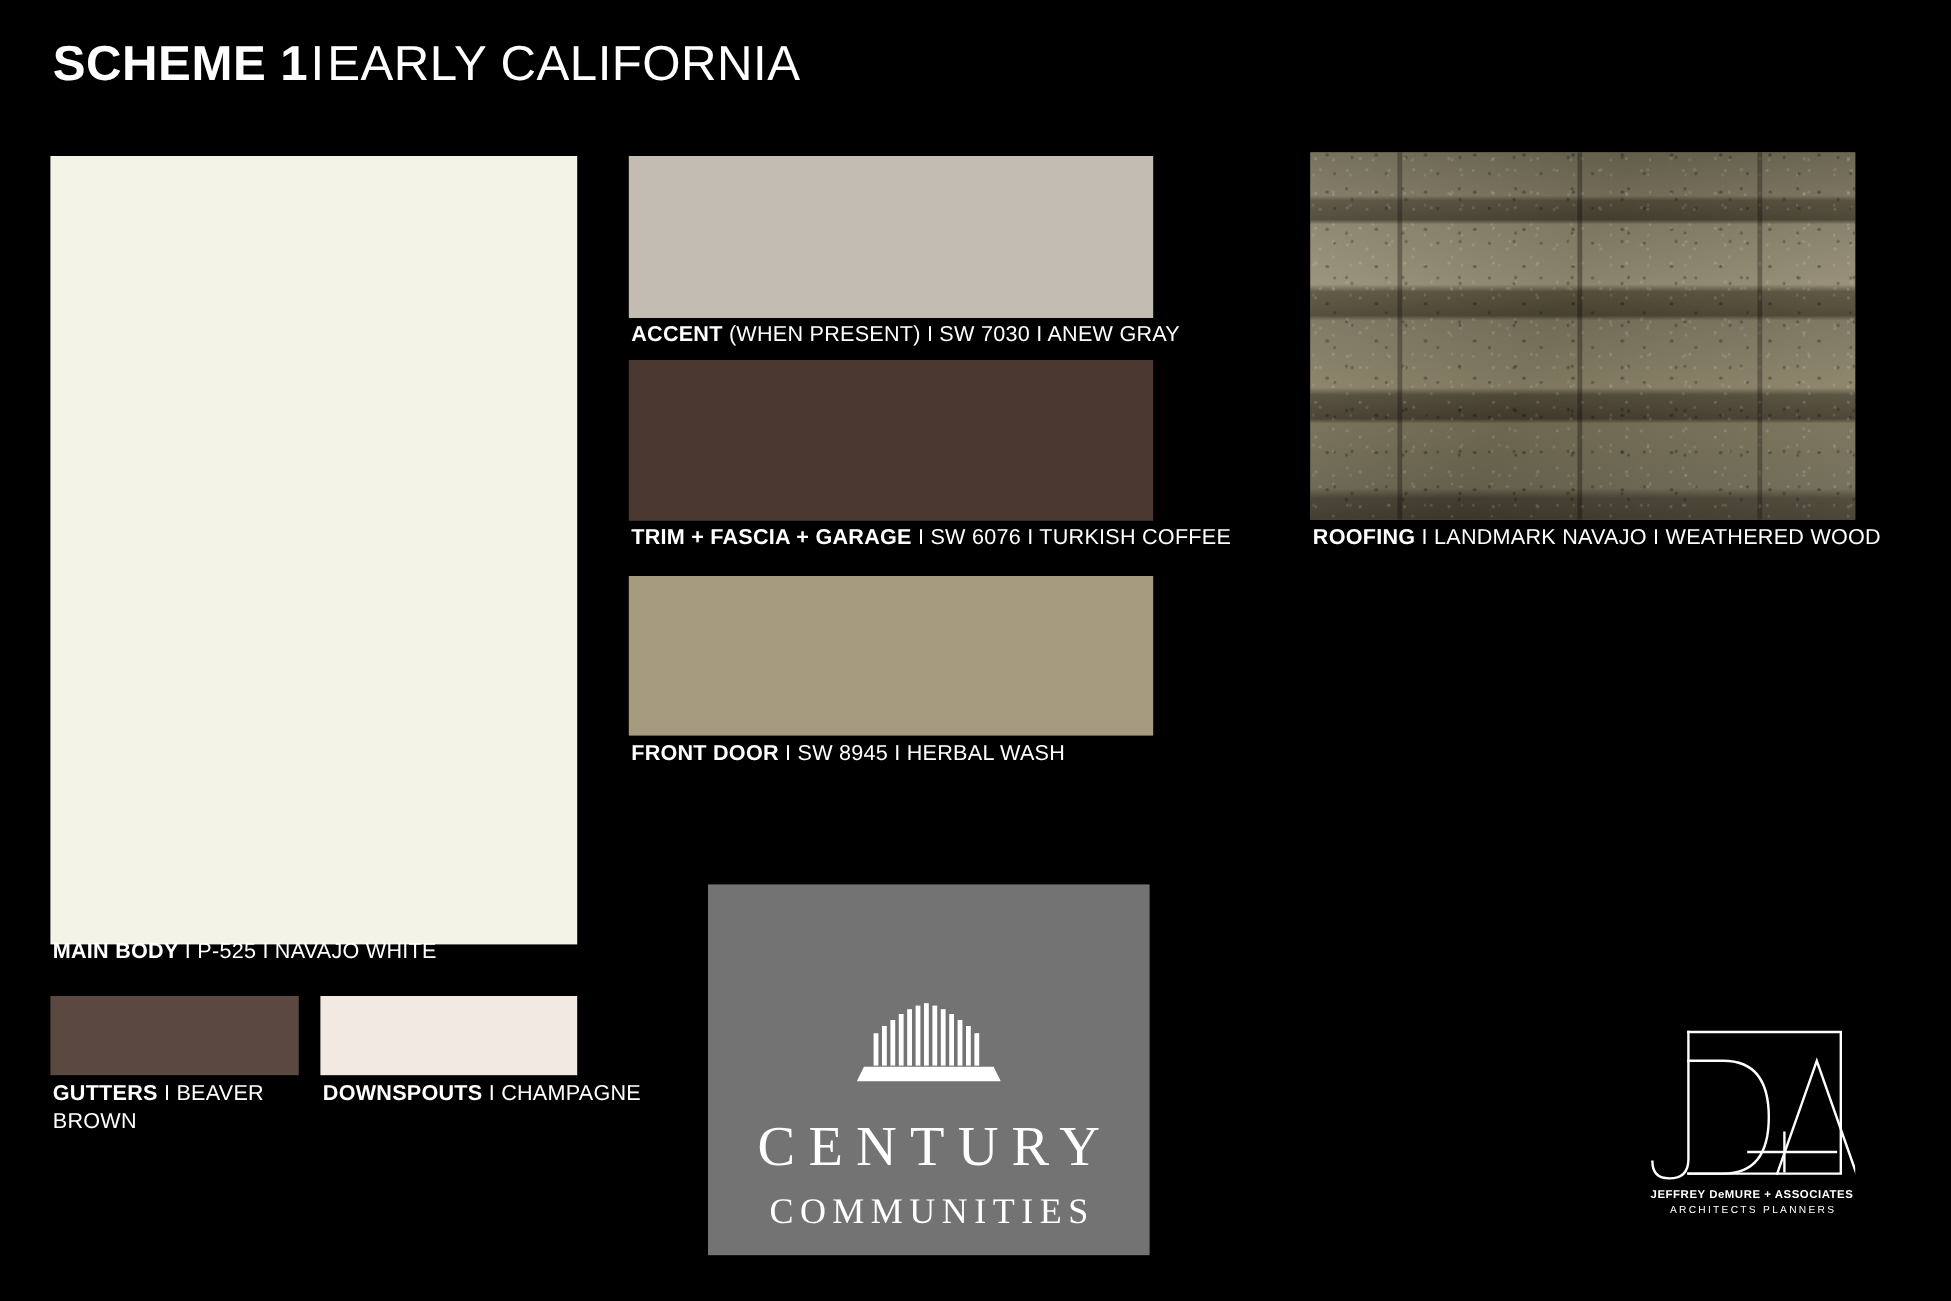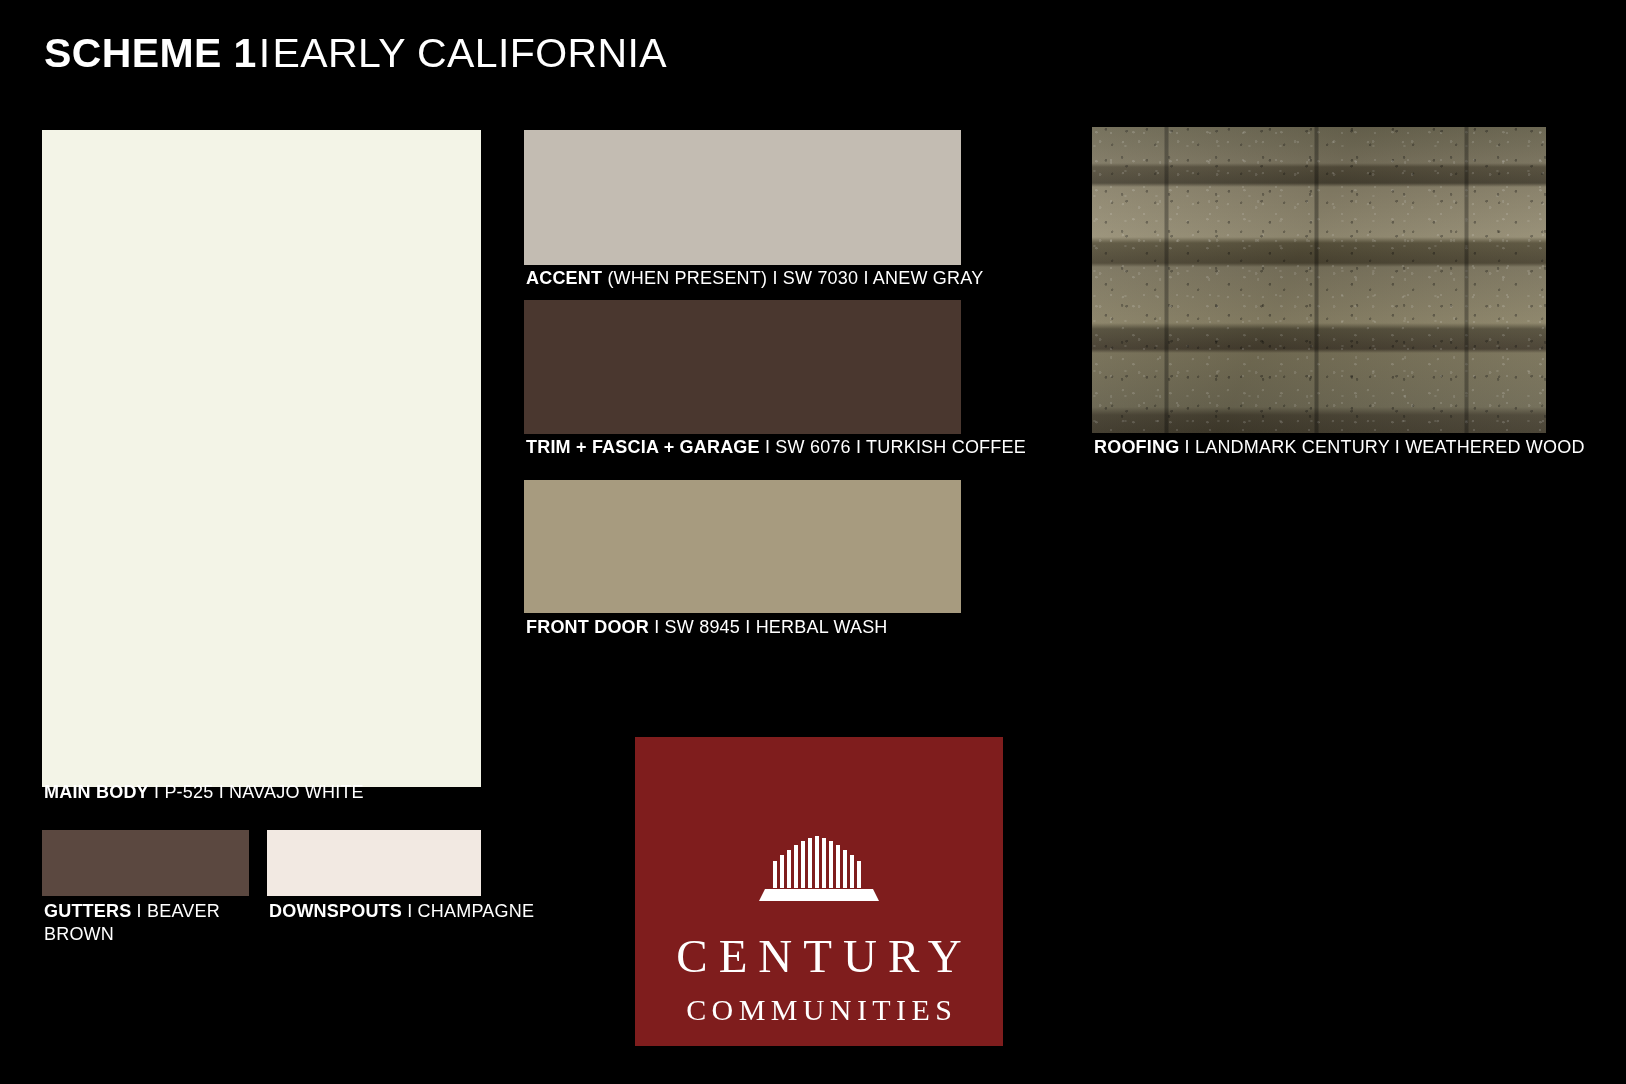--- a/index.html
+++ b/index.html
@@ -137,25 +137,25 @@
     color: #ffffff;
     font-size: 38px;
     font-weight: normal;
     letter-spacing: 1.2px;
     white-space: nowrap;
   }
 
   
   #century-block {
     position: absolute;
-    left: 635px;
+    left: 590px;
     top: 737px;
     width: 368px;
     height: 309px;
-    background: #7f1d1d;
+    background: #737373;
     overflow: hidden;
   }
   #century-mark {
     position: absolute;
     left: 50%;
     top: 94px;
     transform: translateX(-50%);
     width: 120px;
     height: 72px;
   }
@@ -250,21 +250,21 @@
     <span class="b">GUTTERS</span><span class="r"> I BEAVER BROWN</span>
   </div>
 
   <div class="swatch" id="sw-down"></div>
   <div class="caption" id="cap-down">
     <span class="b">DOWNSPOUTS</span><span class="r"> I CHAMPAGNE</span>
   </div>
 
   <div class="swatch" id="sw-roof"></div>
   <div class="caption" id="cap-roof">
-    <span class="b">ROOFING</span><span class="r"> I LANDMARK CENTURY I WEATHERED WOOD</span>
+    <span class="b">ROOFING</span><span class="r"> I LANDMARK NAVAJO I WEATHERED WOOD</span>
   </div>
 
 
   <div id="century-block">
     <div id="century-mark">
       <svg viewBox="0 0 120 72" width="120" height="72" aria-hidden="true">
         <g fill="#ffffff">
 
           <rect x="14" y="30" width="4" height="27"></rect>
           <rect x="21" y="24" width="4" height="33"></rect>
@@ -281,14 +281,36 @@
           <rect x="98" y="30" width="4" height="27"></rect>
 
           <polygon points="6,58 114,58 120,70 0,70"></polygon>
         </g>
       </svg>
     </div>
     <div id="century-name">CENTURY</div>
     <div id="century-sub">COMMUNITIES</div>
   </div>
 
+  <div id="jda-block">
+    <div id="jda-mark">
+      <svg viewBox="0 0 172 142" width="172" height="142" aria-hidden="true">
+        <g fill="none" stroke="#ffffff" stroke-width="2" stroke-linecap="square">
+
+          <path d="M33 12 L160 12 L160 130 L33 130"></path>
+
+          <path d="M33 12 L33 118 Q33 134 17 134 Q3 134 3 120"></path>
+
+          <path d="M33 36 L62 36 Q100 36 100 83 Q100 130 62 130 L33 130"></path>
+
+          <path d="M107 130 L140 36 L173 130"></path>
+
+          <path d="M83 112 L156 112"></path>
+
+          <path d="M113 96 L113 128"></path>
+        </g>
+      </svg>
+    </div>
+    <div id="jda-line1">JEFFREY DeMURE + ASSOCIATES</div>
+    <div id="jda-line2">ARCHITECTS PLANNERS</div>
+  </div>
 
 </div>
 
 </body></html>

